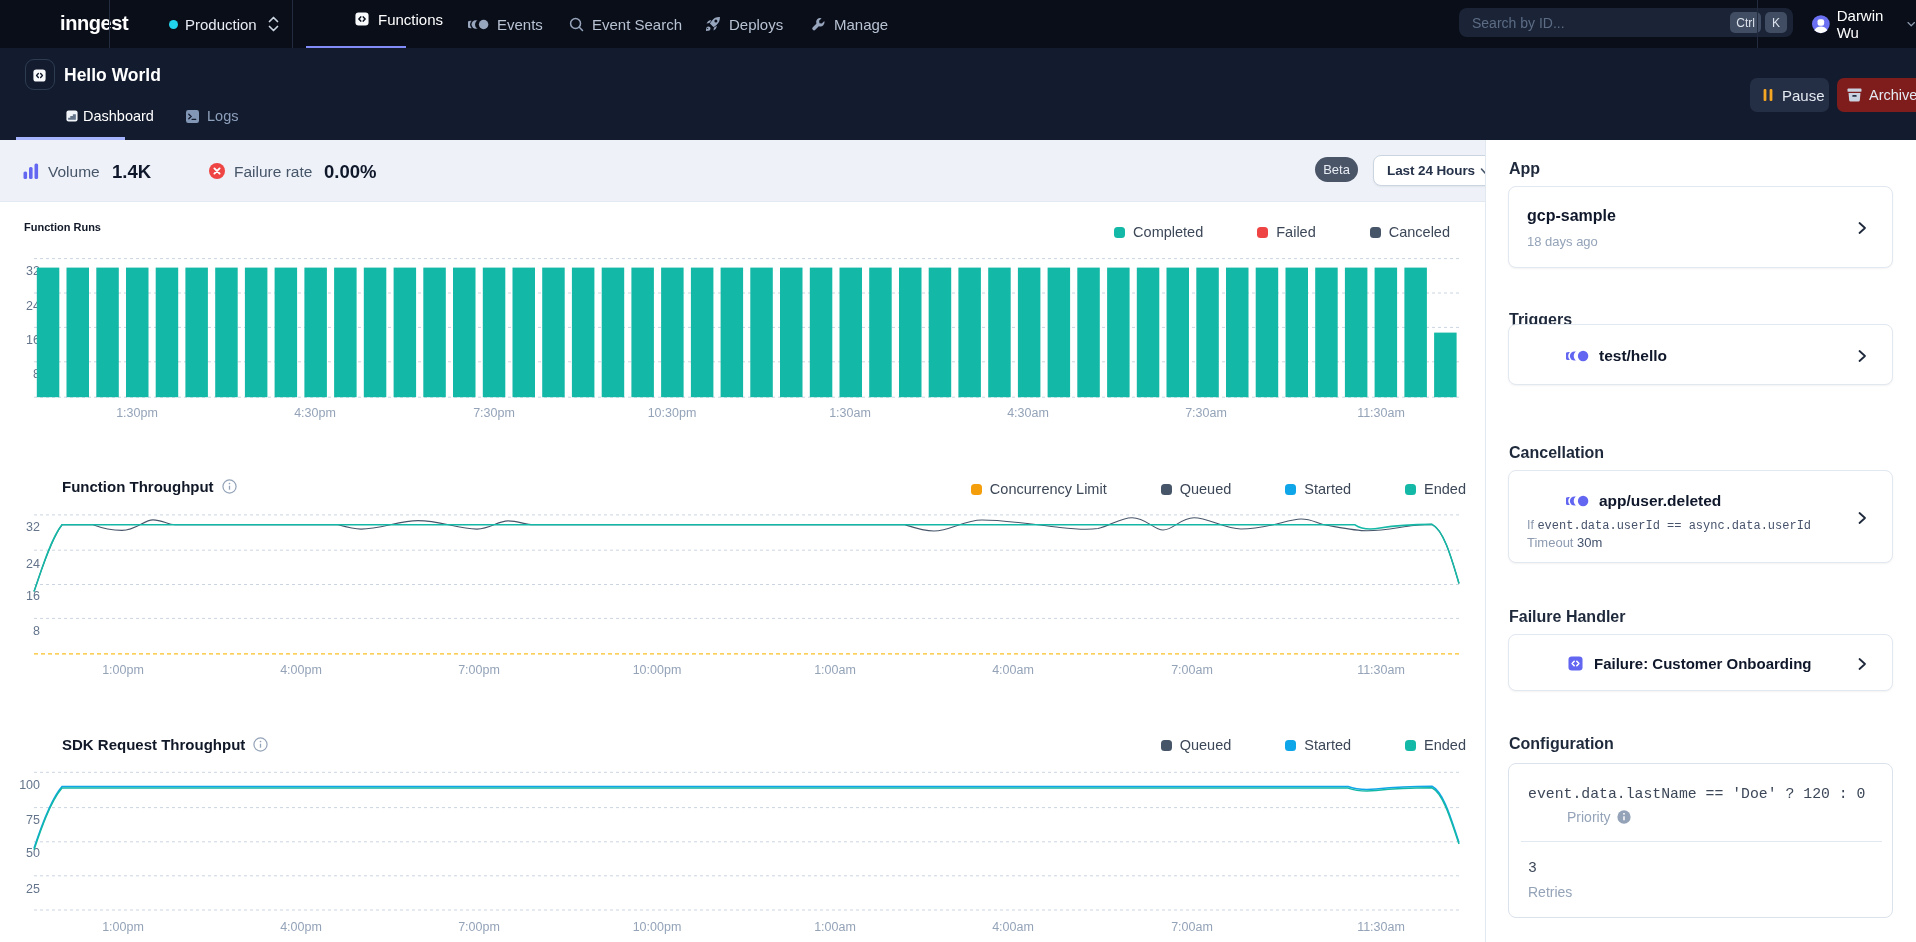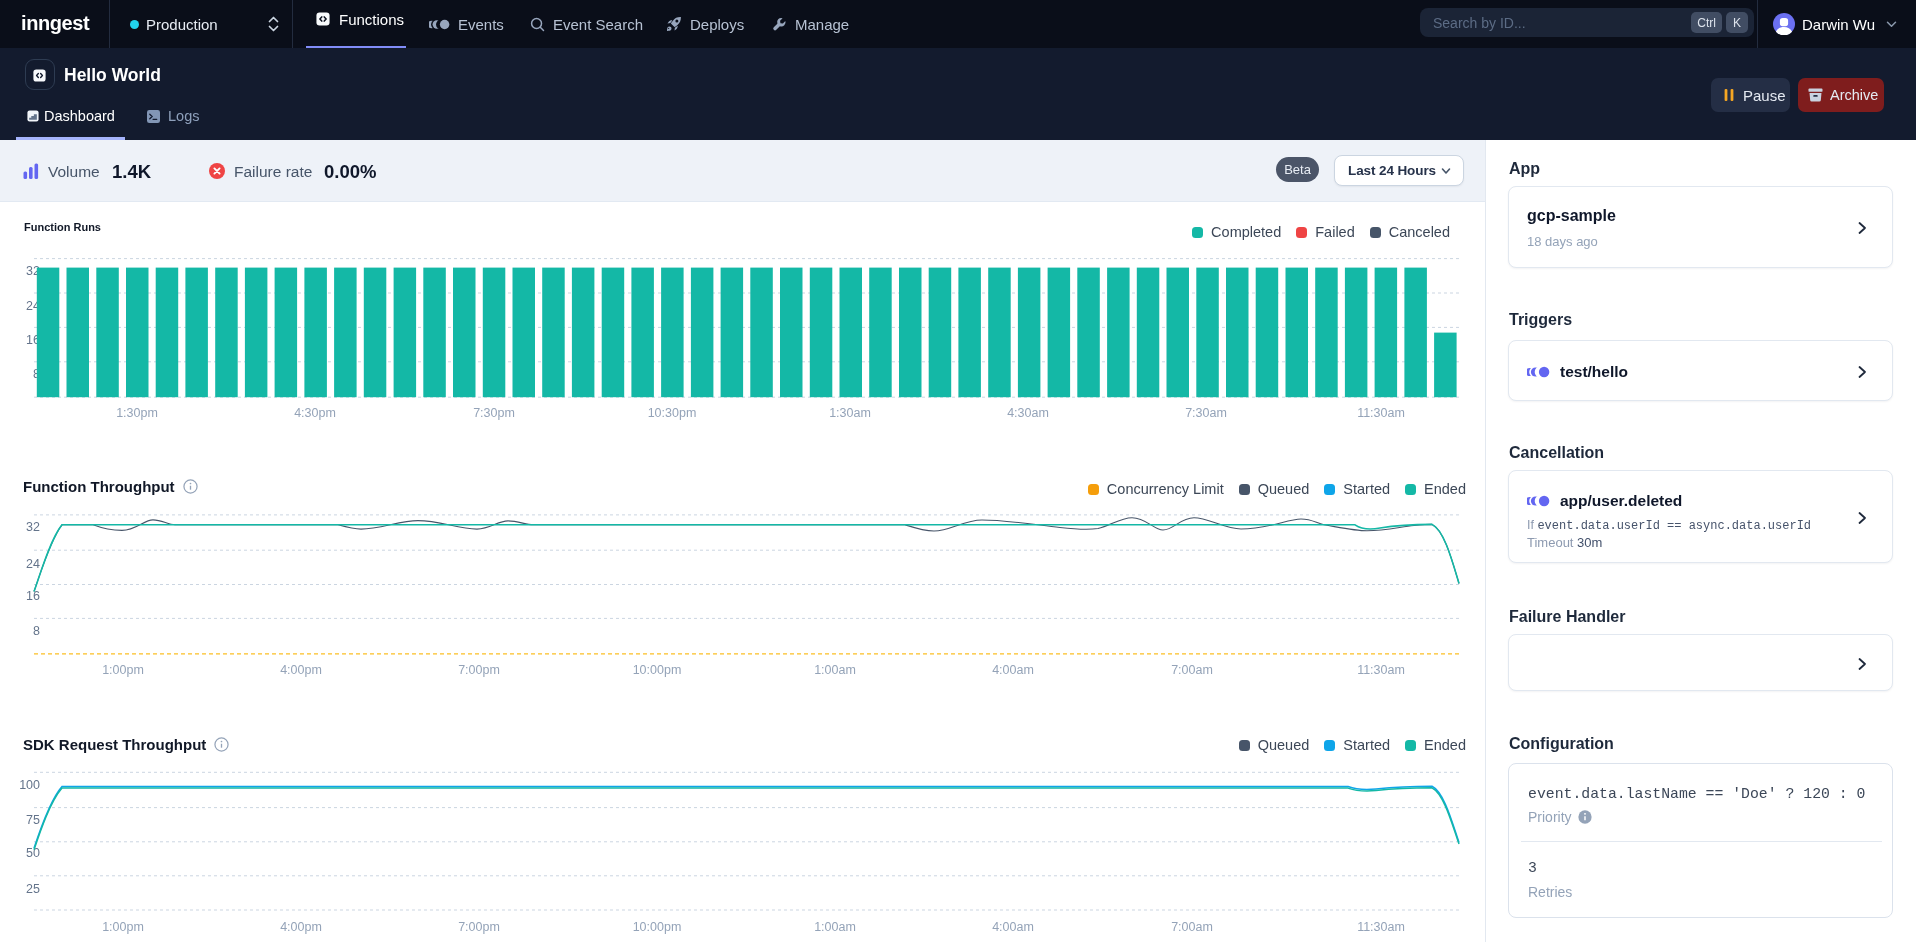--- a/index.html
+++ b/index.html
@@ -1,17 +1,17 @@
 <!DOCTYPE html>
 <html><head><meta charset="utf-8"><style>
 * { margin:0; padding:0; box-sizing:border-box; }
 html,body { width:1916px; height:942px; overflow:hidden; background:#fff;
   font-family:"Liberation Sans", sans-serif; -webkit-font-smoothing:antialiased; }
 .abs { position:absolute; }
-.row { display:flex; align-items:center; }
+.row { display:flex; align-items:center;margin-left:39px; }
 </style></head>
 <body>
 
 <div class="abs" style="left:0;top:0;width:1916px;height:48px;background:#0a0e19;"></div>
 <div class="abs row" style="left:21px;top:-1px;height:48px;">
   <span style="color:#fff;font-weight:700;font-size:20px;letter-spacing:-0.4px;">inngest</span>
 </div>
 <div class="abs" style="left:109px;top:0;width:1px;height:48px;background:#232c3f;"></div>
 <div class="abs row" style="left:130px;top:0;height:48px;gap:7px;">
   <span style="width:9px;height:9px;border-radius:50%;background:#22d3ee;"></span>
@@ -303,21 +303,21 @@
 <div class="abs" style="left:1509px;top:160px;color:#1e293b;font-size:16px;font-weight:600;">App</div>
 <div class="abs" style="left:1508px;top:186px;width:385px;height:82px;background:#fff;border:1px solid #e2e8f0;border-radius:8px;box-shadow:0 1px 2px rgba(15,23,42,.05);">
   <div class="abs" style="left:18px;top:20px;color:#0f172a;font-size:16px;font-weight:700;">gcp-sample</div>
   <div class="abs" style="left:18px;top:47px;color:#94a3b8;font-size:13px;">18 days ago</div>
   <div class="abs" style="right:22px;top:33px;"><svg width="16" height="16" viewBox="0 0 16 16">
         <path d="M5.5 3 L11 8 L5.5 13" stroke="#1e293b" stroke-width="1.8" fill="none" stroke-linecap="round" stroke-linejoin="round"></path>
       </svg></div>
 </div>
 
 <div class="abs" style="left:1509px;top:311px;color:#1e293b;font-size:16px;font-weight:600;">Triggers</div>
-<div class="abs" style="left:1508px;top:340px;width:385px;height:61px;background:#fff;border:1px solid #e2e8f0;border-radius:8px;box-shadow:0 1px 2px rgba(15,23,42,.05);">
+<div class="abs" style="left:1508px;top:324px;width:385px;height:61px;background:#fff;border:1px solid #e2e8f0;border-radius:8px;box-shadow:0 1px 2px rgba(15,23,42,.05);">
   <div class="abs row" style="left:18px;top:0;height:61px;gap:10px;">
     <svg width="23" height="14" viewBox="0 0 23 14">
 <circle cx="2.9" cy="7" r="4.1" fill="#6366f1"></circle>
 <circle cx="7.4" cy="7" r="5.2" fill="white"></circle>
 <circle cx="8.5" cy="7" r="4.6" fill="#6366f1"></circle>
 <circle cx="13.2" cy="7" r="5.5" fill="white"></circle>
 <circle cx="17.1" cy="7" r="5.2" fill="#6366f1"></circle>
 </svg>
     <span style="color:#0f172a;font-size:15.5px;font-weight:700;">test/hello</span>
   </div>
@@ -340,20 +340,27 @@
   </div>
   <div class="abs" style="left:18px;top:47px;font-size:12.5px;color:#8d9ab0;">If <span style="font-family:'Liberation Mono',monospace;font-size:12px;color:#46536b;">event.data.userId == async.data.userId</span></div>
   <div class="abs" style="left:18px;top:64px;font-size:13px;color:#8d9ab0;">Timeout <span style="color:#42506b;">30m</span></div>
   <div class="abs" style="right:22px;top:39px;"><svg width="16" height="16" viewBox="0 0 16 16">
         <path d="M5.5 3 L11 8 L5.5 13" stroke="#1e293b" stroke-width="1.8" fill="none" stroke-linecap="round" stroke-linejoin="round"></path>
       </svg></div>
 </div>
 
 <div class="abs" style="left:1509px;top:608px;color:#1e293b;font-size:16px;font-weight:600;">Failure Handler</div>
 <div class="abs" style="left:1508px;top:634px;width:385px;height:57px;background:#fff;border:1px solid #e2e8f0;border-radius:8px;box-shadow:0 1px 2px rgba(15,23,42,.05);">
+  <div class="abs row" style="left:20px;top:0;height:57px;gap:11px;">
+    <svg width="15" height="15" viewBox="0 0 16 16">
+        <rect x="0.5" y="0.5" width="15" height="15" rx="3.5" fill="#6366f1"></rect>
+        <path d="M6.6 5.6 L4.4 8 L6.6 10.4 M9.4 5.6 L11.6 8 L9.4 10.4" stroke="#fff" stroke-width="1.7" fill="none" stroke-linecap="round" stroke-linejoin="round"></path>
+      </svg>
+    <span style="color:#0f172a;font-size:15px;font-weight:600;">Failure: Customer Onboarding</span>
+  </div>
   <div class="abs" style="right:22px;top:21px;"><svg width="16" height="16" viewBox="0 0 16 16">
         <path d="M5.5 3 L11 8 L5.5 13" stroke="#1e293b" stroke-width="1.8" fill="none" stroke-linecap="round" stroke-linejoin="round"></path>
       </svg></div>
 </div>
 
 <div class="abs" style="left:1509px;top:735px;color:#1e293b;font-size:16px;font-weight:600;">Configuration</div>
 <div class="abs" style="left:1508px;top:763px;width:385px;height:155px;background:#fff;border:1px solid #dbe2ec;border-radius:8px;">
   <div class="abs" style="left:19px;top:22px;font-family:'Liberation Mono',monospace;font-size:14.8px;color:#3c4758;">event.data.lastName == 'Doe' ? 120 : 0</div>
   <div class="abs row" style="left:19px;top:45px;gap:6px;">
       <span style="color:#94a3b8;font-size:14px;">Priority</span>

